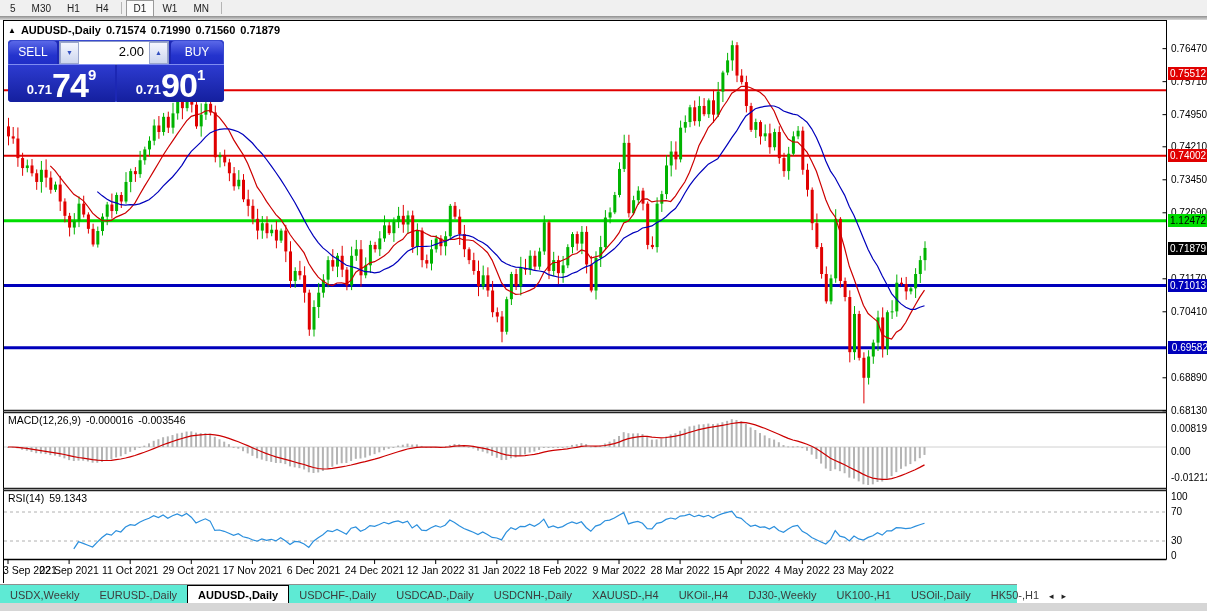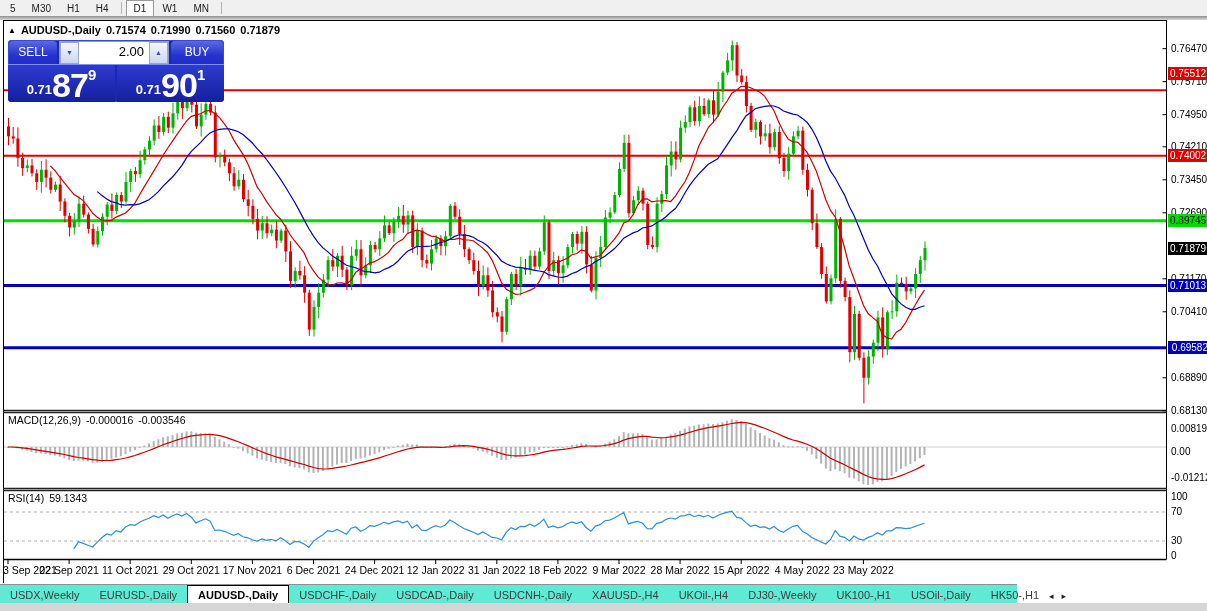--- a/index.html
+++ b/index.html
@@ -752,21 +752,21 @@
       <div class="ax-tick" style="top: 88.6522px;">0.74950</div>
       <div class="ax-tick" style="top: 120.784px;">0.74210</div>
       <div class="ax-tick" style="top: 153.785px;">0.73450</div>
       <div class="ax-tick" style="top: 186.785px;">0.72690</div>
       <div class="ax-tick" style="top: 252.786px;">0.71170</div>
       <div class="ax-tick" style="top: 285.786px;">0.70410</div>
       <div class="ax-tick" style="top: 351.787px;">0.68890</div>
       <div class="ax-tick" style="top: 384.788px;">0.68130</div>
       <div class="ax-box" style="top: 47px; background: rgb(224, 0, 0); color: rgb(255, 255, 255);">0.75512</div>
       <div class="ax-box" style="top: 129.316px; background: rgb(224, 0, 0); color: rgb(255, 255, 255);">0.74002</div>
-      <div class="ax-box" style="top: 194.361px; background: rgb(0, 221, 0); color: rgb(0, 0, 0);">0.89745</div>
+      <div class="ax-box" style="top: 194.361px; background: rgb(0, 221, 0); color: rgb(0, 0, 0);">1.12472</div>
       <div class="ax-box" style="top: 259.103px; background: rgb(0, 0, 187); color: rgb(255, 255, 255);">0.71013</div>
       <div class="ax-box" style="top: 321.239px; background: rgb(0, 0, 187); color: rgb(255, 255, 255); text-align: right;">0.69582</div>
       <div class="ax-box" style="top: 221.5px; background: rgb(0, 0, 0); color: rgb(255, 255, 255);">0.71879</div>
       <div class="ax-tick" style="top: 403px;">0.008197</div>
       <div class="ax-tick" style="top: 426px;">0.00</div>
       <div class="ax-tick" style="top: 452px;">-0.01212</div>
       <div class="ax-tick" style="top: 471px;">100</div>
       <div class="ax-tick" style="top: 486px;">70</div>
       <div class="ax-tick" style="top: 515px;">30</div>
       <div class="ax-tick" style="top: 530px;">0</div>
@@ -787,21 +787,21 @@
       <div class="oct-spin">
         <div class="spin-btn">▼</div>
         <div class="spin-val">2.00</div>
         <div class="spin-btn">▲</div>
       </div>
       <div class="oct-btn oct-buy">BUY</div>
     </div>
     <div class="oct-prices">
       <div class="px-panel">
         <span class="px-small">0.71</span>
-        <span class="px-big">87</span>
+        <span class="px-big">74</span>
         <span class="px-sup">9</span>
       </div>
       <div class="px-panel">
         <span class="px-small">0.71</span>
         <span class="px-big">90</span>
         <span class="px-sup">1</span>
       </div>
     </div>
   </div>
 

